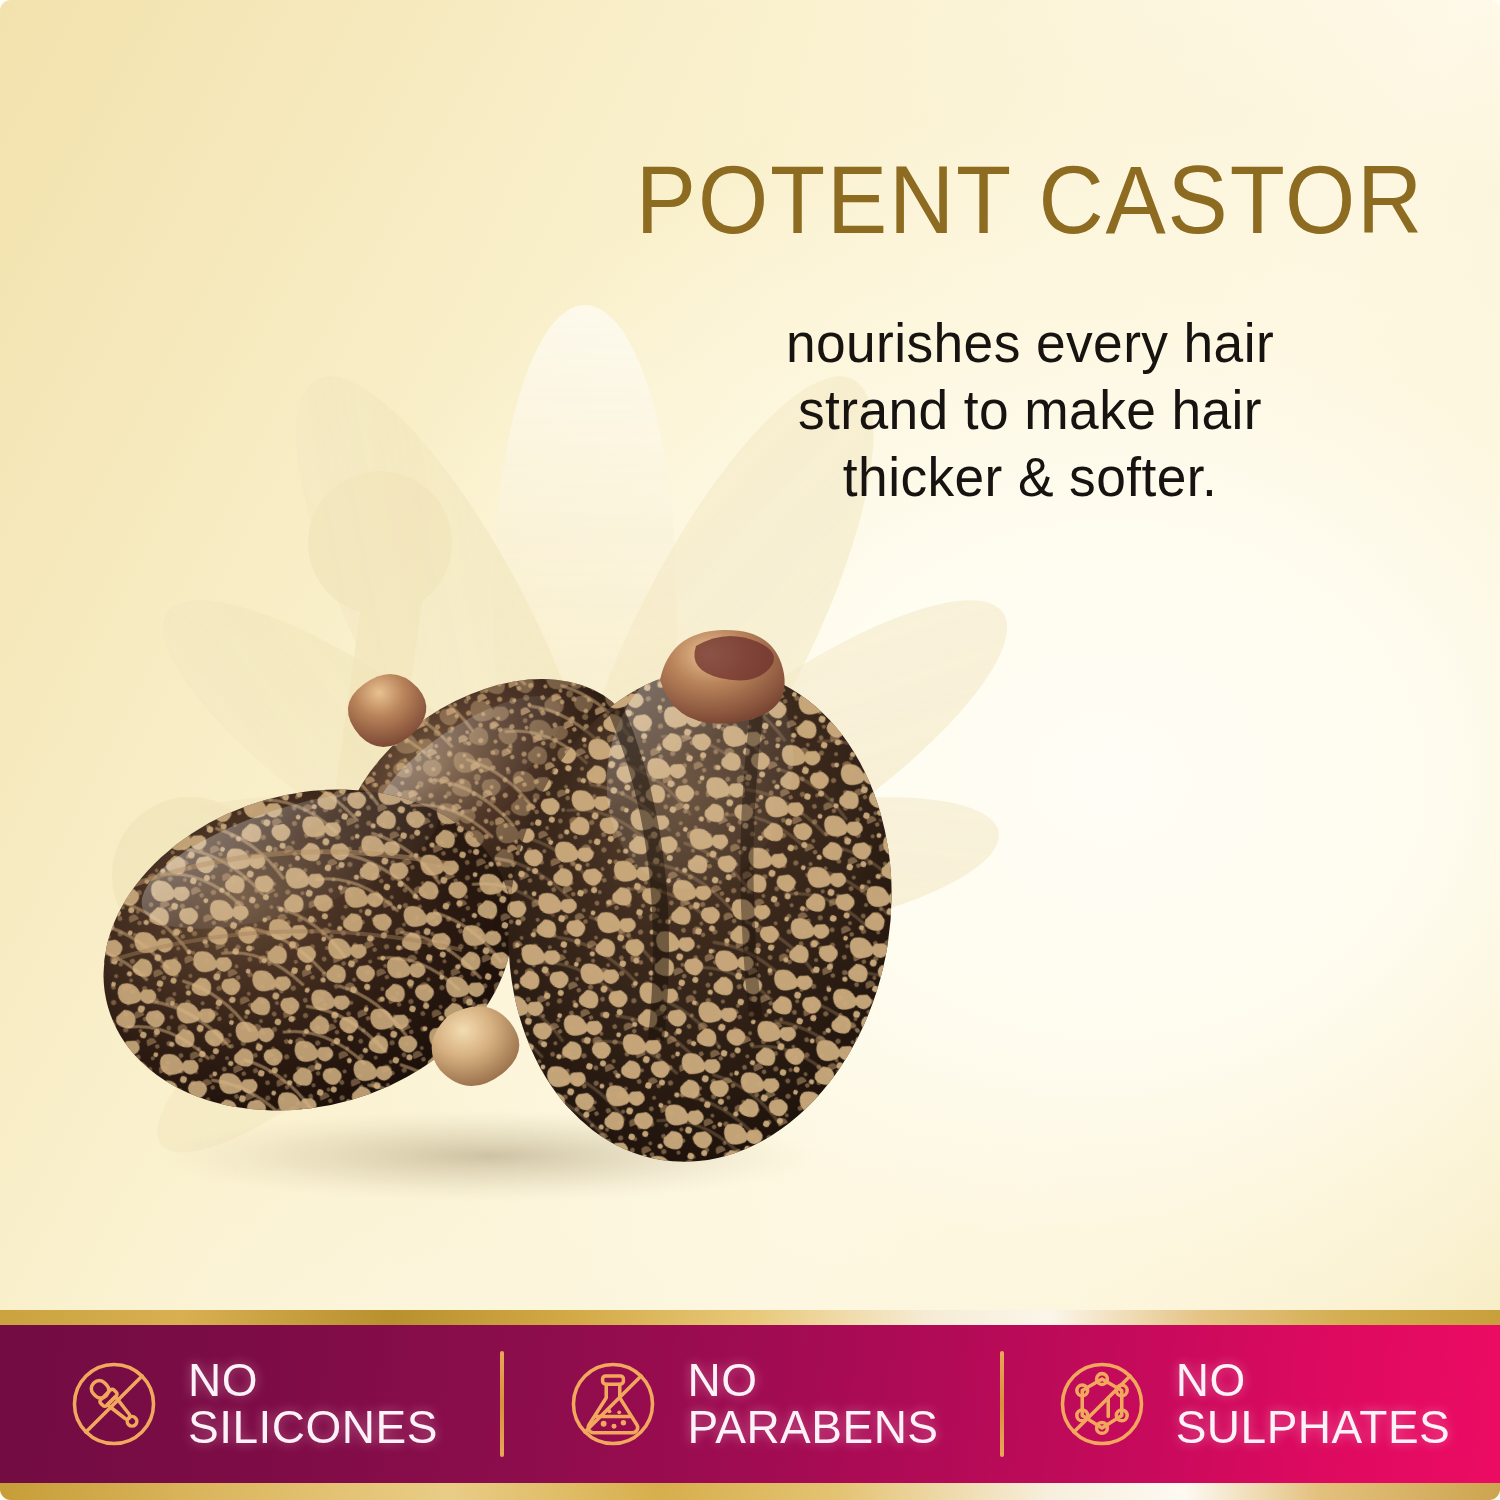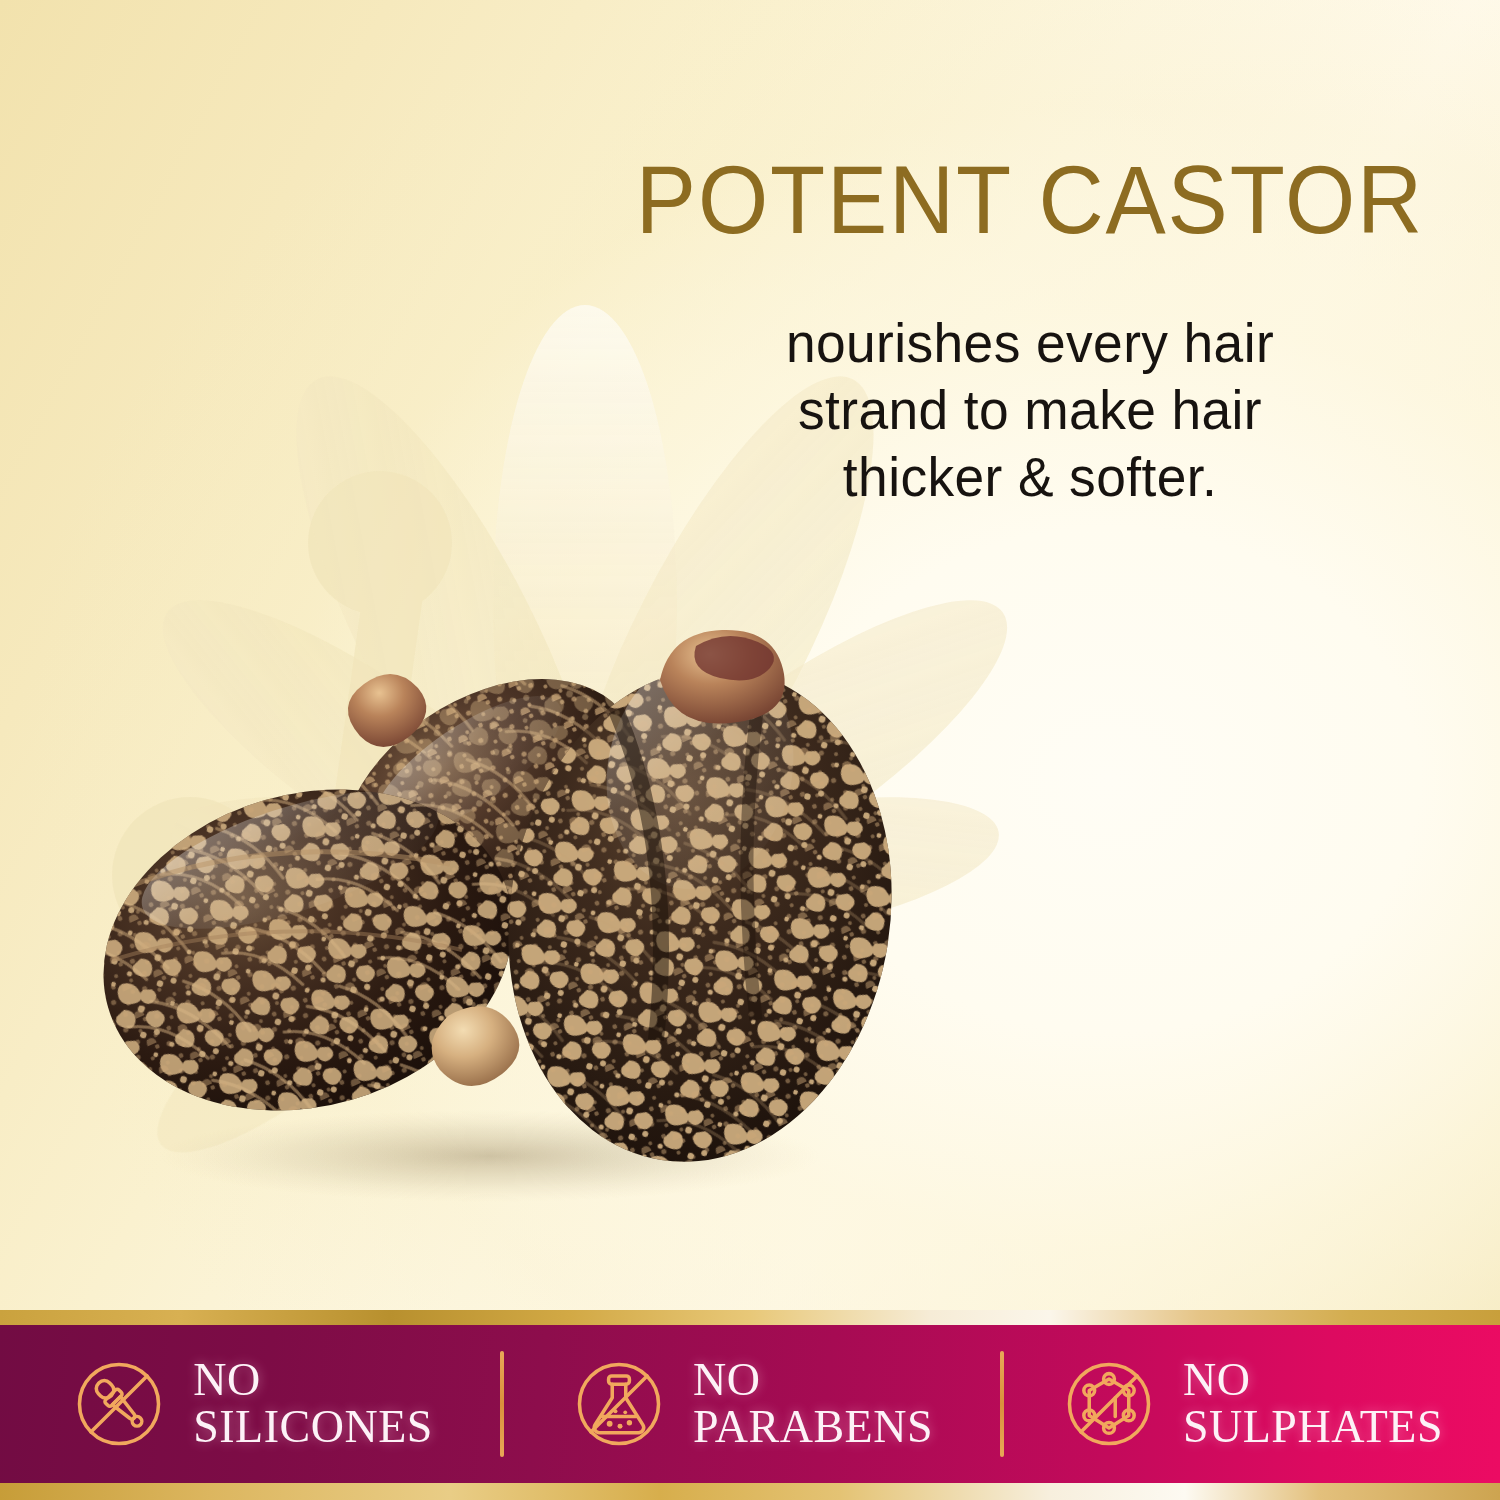--- a/index.html
+++ b/index.html
@@ -6,20 +6,21 @@
   body{
     width:1500px;height:1500px;overflow:hidden;
     font-family:"Liberation Sans", sans-serif;
     background:#fffdf4;
   }
   #poster{
     position:relative;width:1500px;height:1500px;overflow:hidden;
     background:
       radial-gradient(ellipse 1100px 900px at 74% 52%, #fffdf5 0%, #fffcf0 28%, rgba(253,247,222,0.72) 52%, rgba(248,238,196,0.28) 75%, rgba(245,232,184,0) 100%),
       linear-gradient(118deg, #f2e2ad 0%, #f6e9bd 17%, #faf1cf 34%, #fdf7e2 50%, #fffaec 64%, #fdf6e0 78%, #f8eecb 90%, #f3e6b8 100%);
+    border-radius: 11px;
   }
 
   
   #watermark{
     position:absolute;left:0;top:0;width:1500px;height:1500px;
     opacity:.85;pointer-events:none;
   }
 
   
   #text-block{
@@ -77,21 +78,21 @@
     display:flex;align-items:center;justify-content:center;
     gap:22px;position:relative;
   }
   .claim + .claim::before{
     content:"";position:absolute;left:0;top:26px;height:106px;width:4px;
     background:linear-gradient(180deg,#e8a857,#d9903c 50%,#e8a857);
     border-radius:2px;
   }
   .claim-icon{width:104px;height:104px;flex:0 0 104px;}
   .claim-label{
-    font-family:Liberation Serif, serif;
+    font-family:Liberation Sans, sans-serif;
     font-size:46px;line-height:1.02;font-weight:400;
     color:#fdf2f7;letter-spacing:.5px;white-space:pre-line;
     text-shadow:0 0 12px rgba(255,200,225,.45);
   }
 </style>
 </head>
 <body>
 
 <div id="poster">
 

